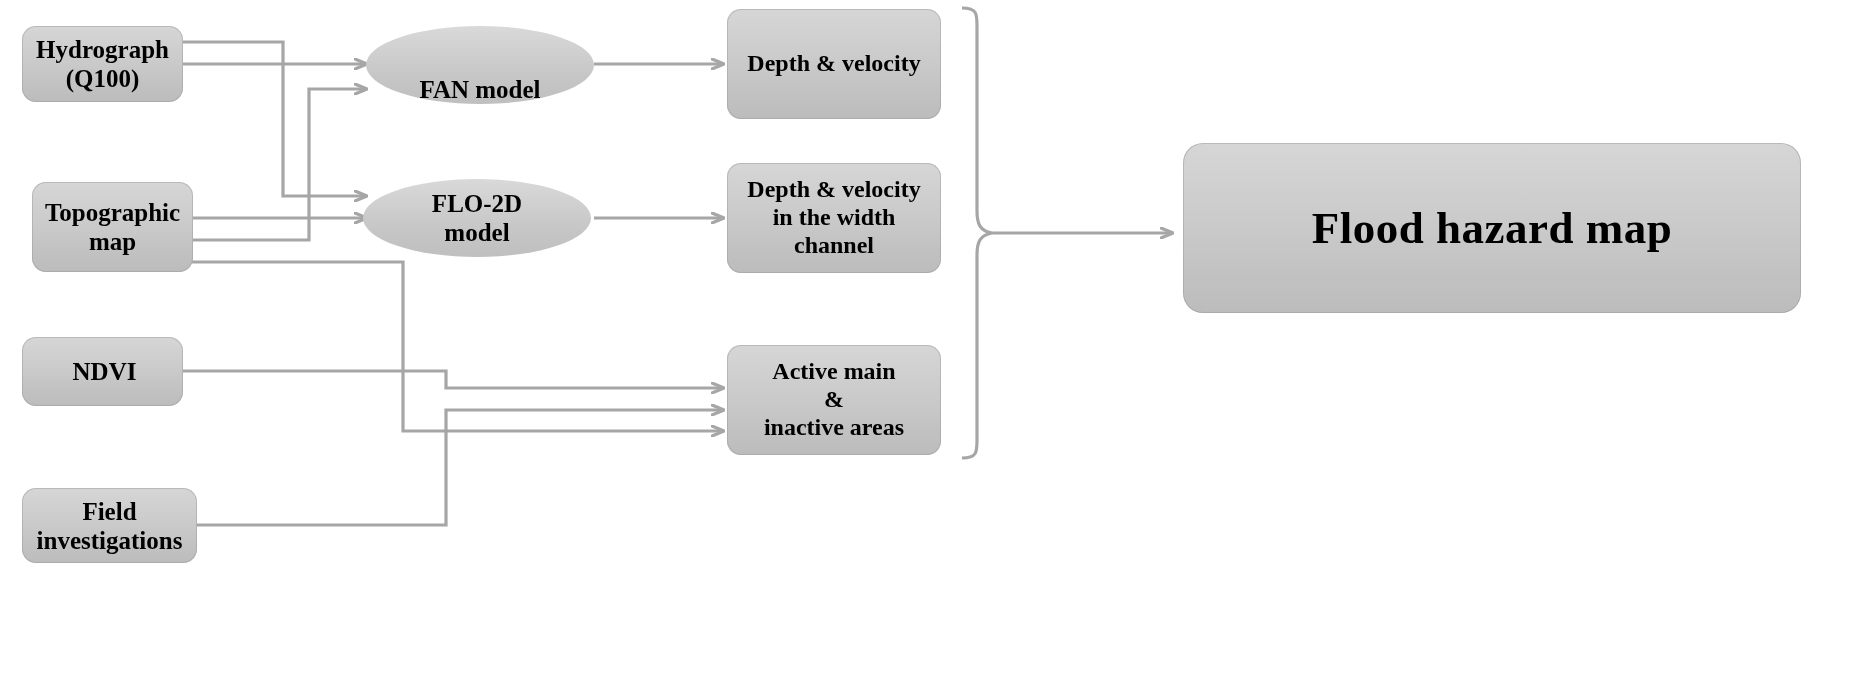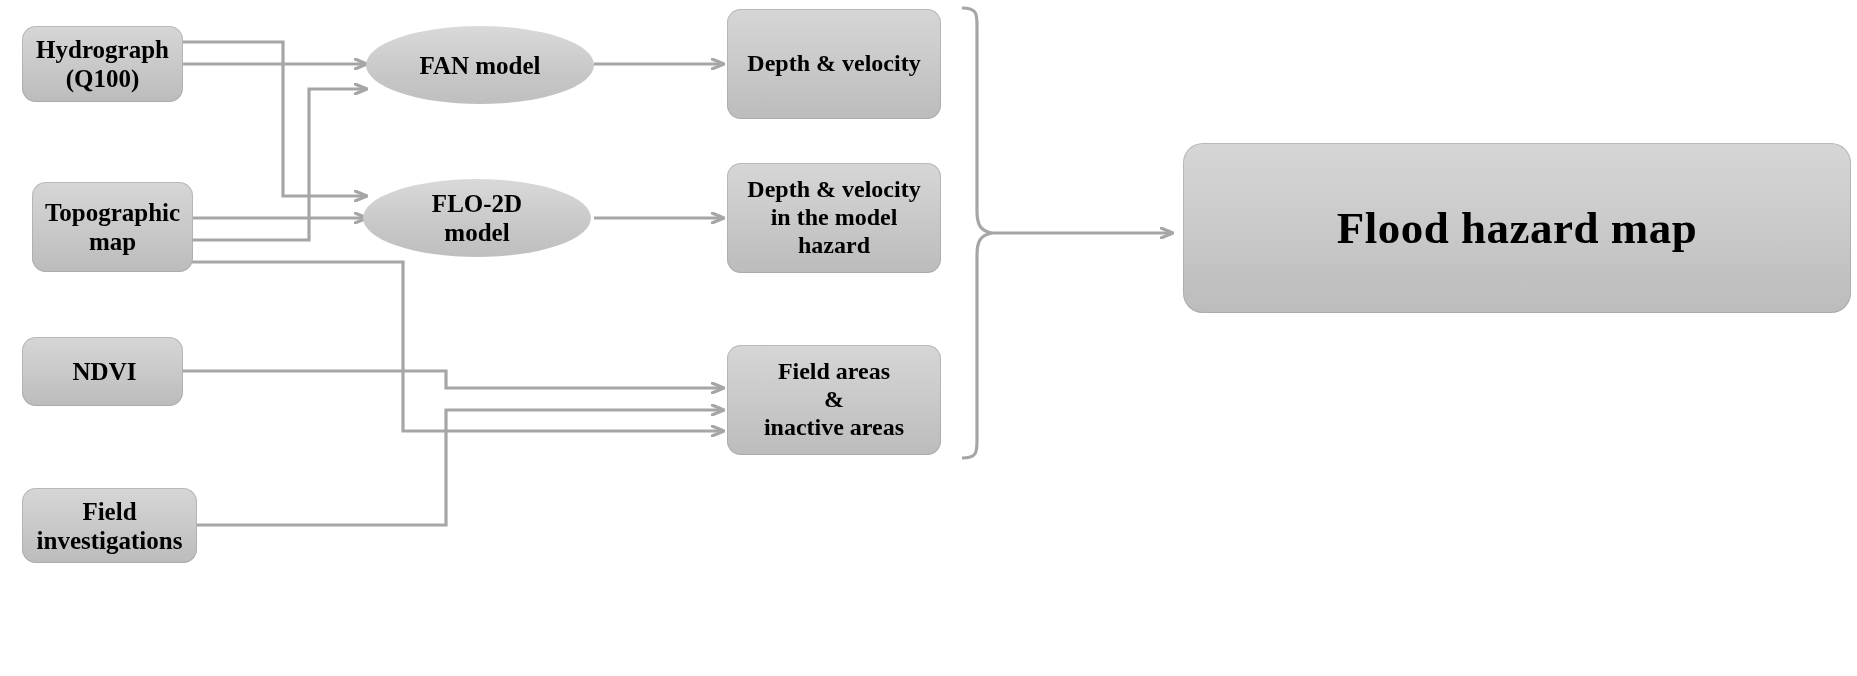--- a/index.html
+++ b/index.html
@@ -120,21 +120,21 @@
     </span>
   </div>
 
   <div class="node rbox input-node" style="left:6px;  top:488px; width:175px; height:75px;">
     <span>
       <span class="nl">Field</span>
       <span class="nl">investigations</span>
     </span>
   </div>
 
-  <div class="node ellipse model-node" style="left:366px; top:26px;  width:228px; height:78px;">
+  <div class="node ellipse model-node" style="left:366px; top:26px;  width:228px; height:78px;align-items:flex-end;">
     <span>
       <span class="nl">FAN  model</span>
     </span>
   </div>
 
   <div class="node ellipse model-node" style="left:363px; top:179px; width:228px; height:78px;">
     <span>
       <span class="nl">FLO-2D</span>
       <span class="nl">model</span>
     </span>
@@ -142,32 +142,32 @@
 
   <div class="node rbox output-node" style="left:727px; top:9px;   width:214px; height:110px;">
     <span>
       <span class="nl">Depth &amp; velocity</span>
     </span>
   </div>
 
   <div class="node rbox output-node" style="left:727px; top:163px; width:214px; height:110px;">
     <span>
       <span class="nl">Depth &amp; velocity</span>
-      <span class="nl">in the model</span>
-      <span class="nl">hazard</span>
+      <span class="nl">in the width</span>
+      <span class="nl">channel</span>
     </span>
   </div>
 
   <div class="node rbox output-node" style="left:727px; top:345px; width:214px; height:110px;">
     <span>
-      <span class="nl">Field areas</span>
+      <span class="nl">Active main</span>
       <span class="nl">&amp;</span>
       <span class="nl">inactive areas</span>
     </span>
   </div>
 
-  <div class="node rbox final-node" style="left:1183px; top:143px; width:668px; height:170px;justify-content:center;">
+  <div class="node rbox final-node" style="left:1183px; top:143px; width:618px; height:170px;justify-content:center;">
     <span>
       <span class="nl">Flood  hazard  map</span>
     </span>
   </div>
 
 </div>
 
 </body></html>

